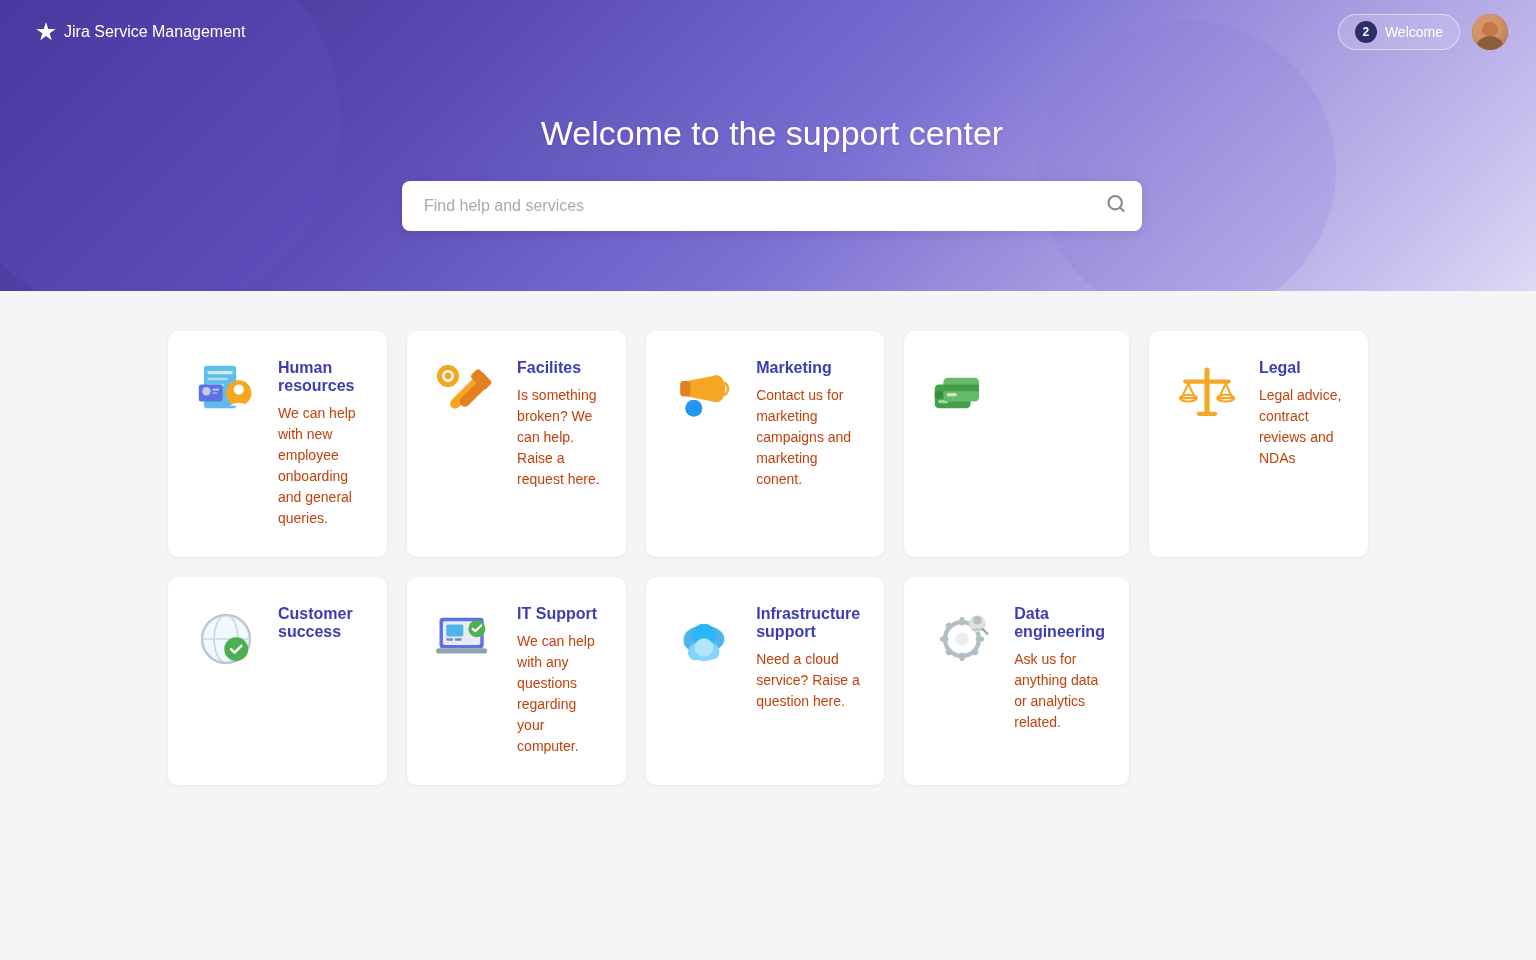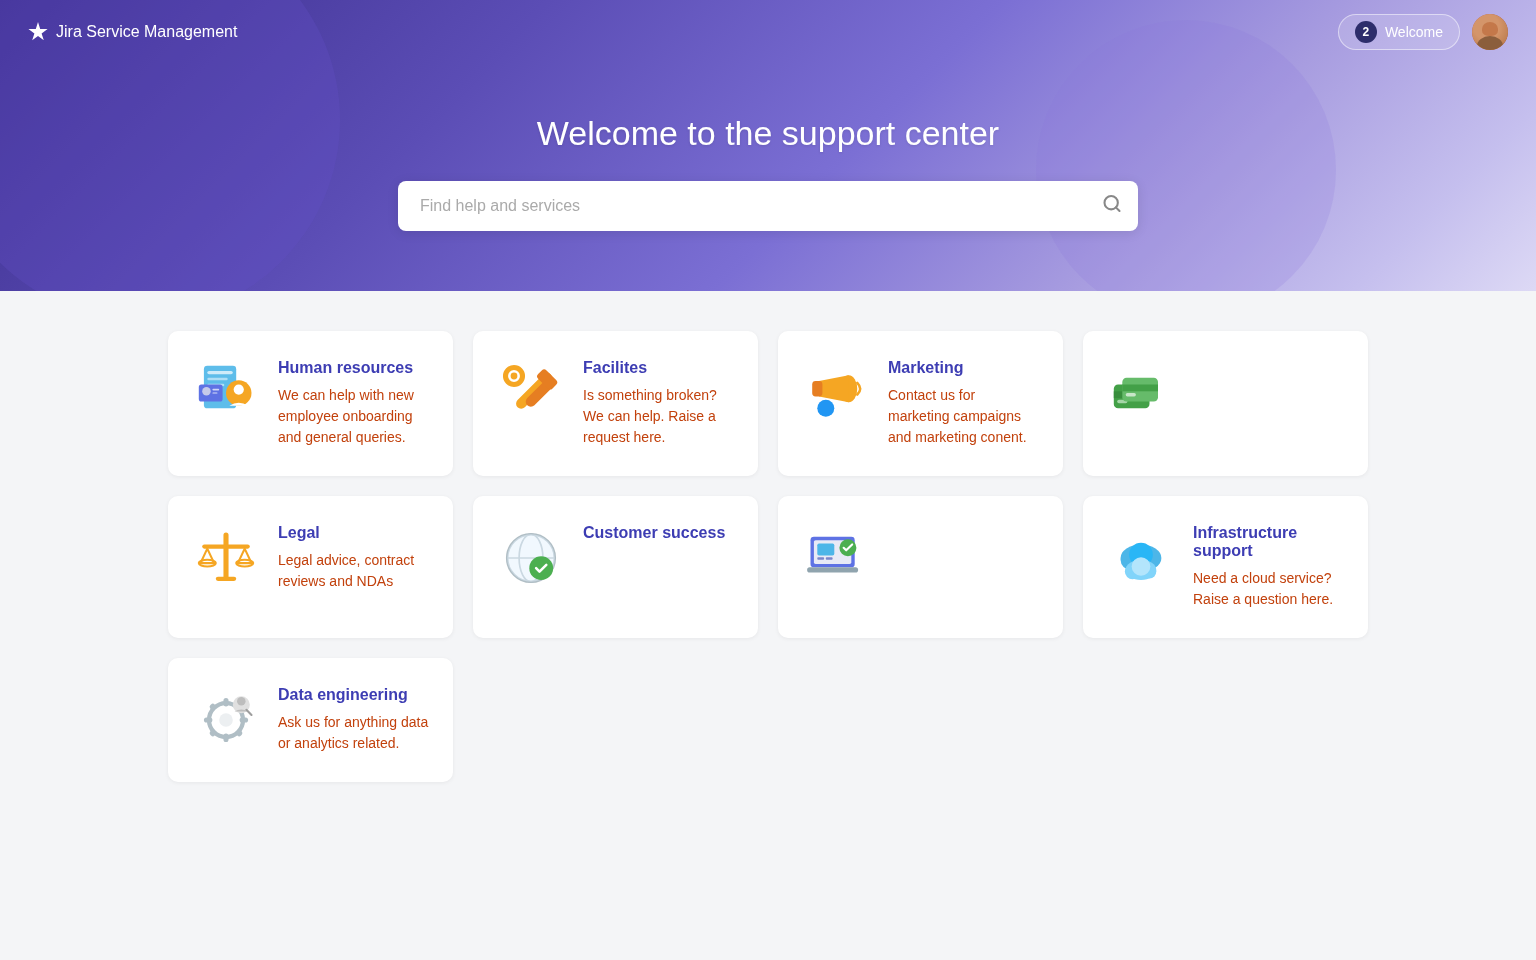--- a/index.html
+++ b/index.html
@@ -1,21 +1,21 @@
 <!DOCTYPE html>
 <html><head>
   <meta charset="utf-8">
   <style>
     * { box-sizing: border-box; margin: 0; padding: 0; }
     body { font-family: -apple-system, BlinkMacSystemFont, 'Segoe UI', sans-serif; background: #f4f5f7; min-height: 960px; }
 
     
     .hero {
       background: linear-gradient(135deg, #3d2f8f 0%, #5b4db5 30%, #7b6fd4 55%, #a89de0 75%, #c5bfee 90%, #ddd9f5 100%);
-      padding: 0 0 60px 0;
+      padding: 0 0 60px 8px;
       position: relative;
       overflow: hidden;
     }
     .hero::before {
       content: '';
       position: absolute;
       top: -80px; left: -60px;
       width: 400px; height: 400px;
       background: rgba(100,80,200,0.3);
       border-radius: 50%;
@@ -157,21 +157,21 @@
     }
 
     
     .cards-section {
       max-width: 1260px;
       margin: 0 auto;
       padding: 40px 30px 40px;
     }
     .cards-grid {
       display: grid;
-      grid-template-columns: repeat(4, 1fr);
+      grid-template-columns: repeat(5, 1fr);
       gap: 20px;
     }
     .card {
       background: #fff;
       border-radius: 10px;
       padding: 28px 24px;
       display: flex;
       align-items: flex-start;
       gap: 18px;
       box-shadow: 0 1px 4px rgba(0,0,0,0.06);
@@ -360,20 +360,24 @@
     <rect x="18" y="23" width="20" height="14" rx="2" fill="#4db6e8"></rect>
     <rect x="18" y="39" width="8" height="3" rx="1" fill="#7986cb"></rect>
     <rect x="28" y="39" width="8" height="3" rx="1" fill="#7986cb"></rect>
 
     <rect x="6" y="51" width="60" height="6" rx="3" fill="#90a4ae"></rect>
 
     <circle cx="54" cy="28" r="10" fill="#4caf50"></circle>
     <polyline points="49,28 52,31 59,24" fill="none" stroke="#fff" stroke-width="2.5" stroke-linecap="round" stroke-linejoin="round"></polyline>
   </svg>
     </div>
+    <div class="card-text">
+      <div class="card-title">IT Support</div>
+      <div class="card-desc">We can help with any questions regarding your computer.</div>
+    </div>
   </div>
       <div class="card">
     <div class="card-icon">
       <svg viewBox="0 0 80 80" xmlns="http://www.w3.org/2000/svg" class="icon-svg">
 
     <ellipse cx="40" cy="40" rx="24" ry="16" fill="#4db6e8"></ellipse>
     <circle cx="28" cy="42" r="12" fill="#4db6e8"></circle>
     <circle cx="52" cy="42" r="10" fill="#4db6e8"></circle>
     <circle cx="40" cy="36" r="14" fill="#29b6f6"></circle>
 

